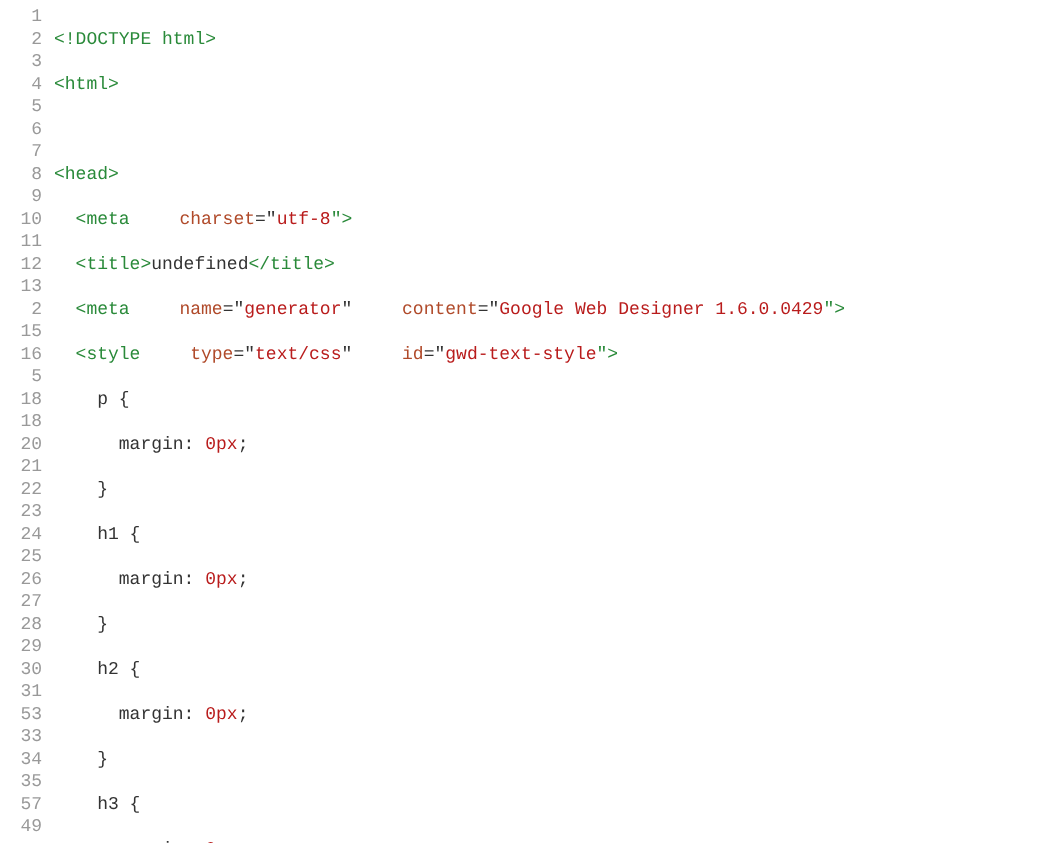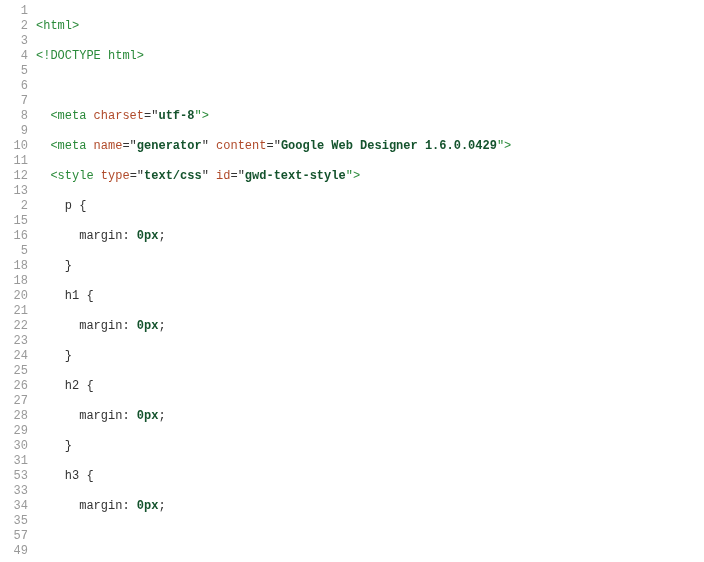--- a/index.html
+++ b/index.html
@@ -26,22 +26,22 @@
     height: 15px;
   }
   .code {
     white-space: pre;
     color: #333;
   }
   .code div {
     height: 15px;
   }
   .tag { color: #2a8a3a; }      
-  .attr { color: #b04a2a; }     
-  .val { color: #14532d; font-weight: bold; }      
+  .attr { color: #b04a2a; margin-left: 26px; }     
+  .val { color: #b91c1c; }      
   .punct { color: #333; }
   .sel { color: #333; }
 </style>
 </head>
 <body>
 
 <div class="editor">
   <div class="gutter">
       <div>1</div>
       <div>2</div>
@@ -75,24 +75,26 @@
       <div>30</div>
       <div>31</div>
       <div>53</div>
       <div>33</div>
       <div>34</div>
       <div>35</div>
       <div>57</div>
       <div>49</div>
     </div>
   <div class="code">
+<div><span class="tag">&lt;!DOCTYPE html&gt;</span></div>
 <div><span class="tag">&lt;html&gt;</span></div>
-<div><span class="tag">&lt;!DOCTYPE html&gt;</span></div>
 <div><span></span></div>
+<div><span class="tag">&lt;head&gt;</span></div>
 <div><span class="tag">  &lt;meta </span><span class="attr">charset</span><span class="punct">="</span><span class="val">utf-8</span><span class="tag">"&gt;</span></div>
+<div><span class="tag">  &lt;title&gt;</span><span class="sel">undefined</span><span class="tag">&lt;/title&gt;</span></div>
 <div><span class="tag">  &lt;meta </span><span class="attr">name</span><span class="punct">="</span><span class="val">generator</span><span class="punct">" </span><span class="attr">content</span><span class="punct">="</span><span class="val">Google Web Designer 1.6.0.0429</span><span class="tag">"&gt;</span></div>
 <div><span class="tag">  &lt;style </span><span class="attr">type</span><span class="punct">="</span><span class="val">text/css</span><span class="punct">" </span><span class="attr">id</span><span class="punct">="</span><span class="val">gwd-text-style</span><span class="tag">"&gt;</span></div>
 <div><span class="sel">    p {</span></div>
 <div><span class="sel">      margin: </span><span class="val">0px</span><span class="sel">;</span></div>
 <div><span class="sel">    }</span></div>
 <div><span class="sel">    h1 {</span></div>
 <div><span class="sel">      margin: </span><span class="val">0px</span><span class="sel">;</span></div>
 <div><span class="sel">    }</span></div>
 <div><span class="sel">    h2 {</span></div>
 <div><span class="sel">      margin: </span><span class="val">0px</span><span class="sel">;</span></div>

